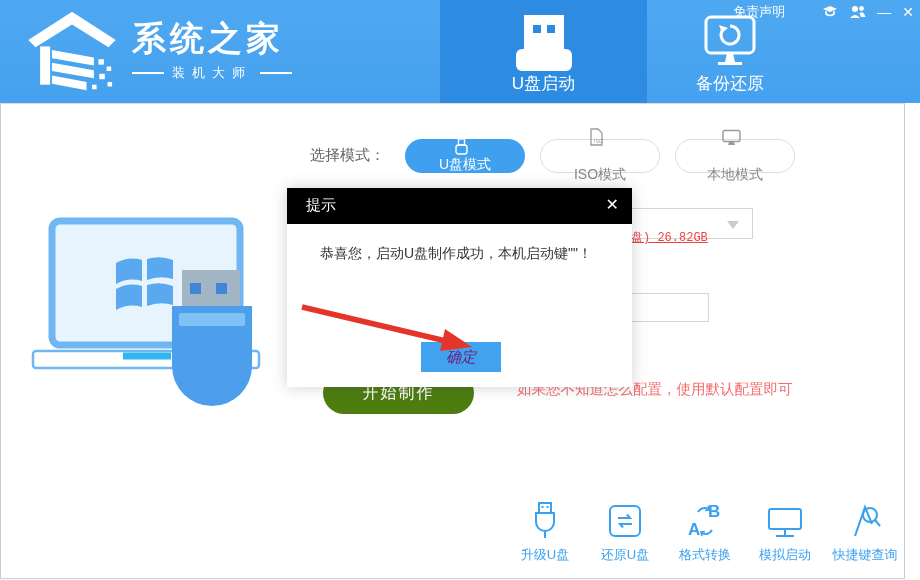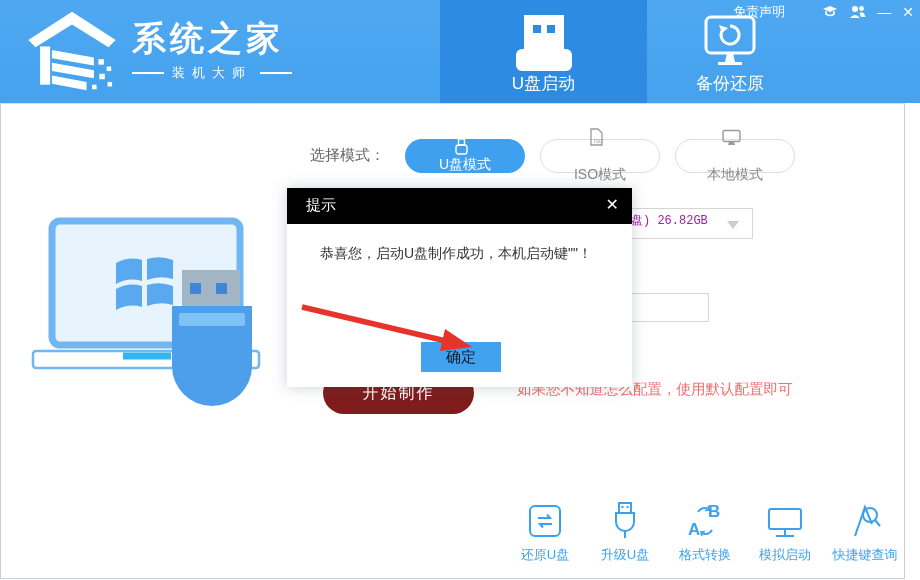--- a/index.html
+++ b/index.html
@@ -40,44 +40,44 @@
         display:flex;align-items:center;justify-content:center;font-size:14px;cursor:pointer;flex-direction:column;}
   .pill .picon{margin-right:7px;display:flex;align-items:center;}
   .pill-active{left:405px;width:120px;background:#3ea0ef;color:#fff;}
   .pill-plain{background:#fff;border:1px solid #ddd;color:#888;gap:20px;}
   .pill-iso{left:540px;width:120px;}
   .pill-local{left:675px;width:120px;}
 
   
   .dropdown{position:absolute;left:560px;top:208px;width:193px;height:31px;
             border:1px solid #d6d6d6;box-sizing:border-box;background:#fff;cursor:pointer;}
-  .dropdown .dtext{position:absolute;left:70px;top:3px;font-size:12px;color:#a21caf;
-                   font-family:"Liberation Mono","DejaVu Sans Mono",monospace;}
+  .dropdown .dtext{position:absolute;left:70px;top:20px;font-size:12px;color:#ef4444;
+                   font-family:"Liberation Mono","DejaVu Sans Mono",monospace;text-decoration:underline;}
   .dropdown .dtri{position:absolute;right:13px;top:12px;width:0;height:0;
                   border-left:6px solid transparent;border-right:6px solid transparent;
                   border-top:8px solid #d4c9cc;}
   .formatbox{position:absolute;left:592px;top:293px;width:117px;height:29px;
              border:1px solid #d6d6d6;box-sizing:border-box;background:#fff;cursor:pointer;
              display:flex;align-items:center;justify-content:flex-start;font-size:14px;color:#8b8b8b;}
   .hint{position:absolute;left:517px;top:380px;font-size:14.5px;color:#f56c6c;white-space:nowrap;text-align:right;}
   .start-btn{position:absolute;left:323px;top:372px;width:151px;height:42px;border-radius:21px;
-             background:#7f1d1d;color:#fff;font-size:16px;text-align:center;line-height:42px;
+             background:#4d7c0f;color:#fff;font-size:16px;text-align:center;line-height:42px;
              cursor:pointer;letter-spacing:2px;}
 
   .laptop{position:absolute;left:30px;top:213px;}
 
   
   .dialog{position:absolute;left:287px;top:188px;width:345px;height:199px;background:#fff;
           box-shadow:0 0 14px rgba(60,70,90,.25);z-index:5;}
   .dlg-bar{position:absolute;left:0;top:0;right:0;height:36px;background:#000000;color:#fff;}
   .dlg-title{position:absolute;left:19px;top:8px;font-size:15px;}
   .dlg-close{position:absolute;right:13px;top:7px;font-size:16px;cursor:pointer;}
   .dlg-msg{position:absolute;left:33px;top:57px;font-size:14px;color:#333;white-space:nowrap;}
   .dlg-ok{position:absolute;left:134px;top:154px;width:80px;height:30px;background:#41a2ef;
-          color:#0f172a;font-size:15px;text-align:center;line-height:30px;cursor:pointer;}
+          color:#701a75;font-size:15px;text-align:center;line-height:30px;cursor:pointer;font-style:italic;}
 
   .arrow-annot{position:absolute;left:290px;top:295px;z-index:10;pointer-events:none;}
 
   
   .tools{position:absolute;left:505px;top:498px;display:flex;z-index:2;}
   .tool{width:80px;text-align:center;cursor:pointer;}
   .tool .tico{height:42px;display:flex;align-items:flex-end;justify-content:center;}
   .tool .tlbl{margin-top:6px;font-size:13px;color:#3aa1f1;white-space:nowrap;}
 </style>
 </head>
@@ -238,40 +238,40 @@
     <svg width="200" height="70" viewBox="0 0 200 70">
       <line x1="12" y1="12" x2="156" y2="46" stroke="#e5352b" stroke-width="5.5"></line>
       <polygon points="182,52 155,34 150,56" fill="#e5352b"></polygon>
     </svg>
   </div>
 
   <div class="tools">
 
     <div class="tool">
       <span class="tico">
-        <svg width="36" height="38" viewBox="0 0 36 36" fill="none" stroke="#3aa1f1" stroke-width="2">
-          <rect x="3" y="3" width="30" height="30" rx="5"></rect>
-          <path d="M11,15 h12 l-3,-3.5"></path>
-          <path d="M25,21 h-12 l3,3.5"></path>
-        </svg>
-      </span>
-      <div class="tlbl">还原U盘</div>
-    </div>
-
-    <div class="tool">
-      <span class="tico">
         <svg width="34" height="40" viewBox="0 0 34 40" fill="none" stroke="#3aa1f1" stroke-width="2">
           <rect x="11" y="3" width="12" height="10"></rect>
           <line x1="14.5" y1="6" x2="14.5" y2="8"></line>
             <line x1="19.5" y1="6" x2="19.5" y2="8"></line>
           <path d="M8,13 h18 v9 a9,9 0 0 1 -18,0 Z"></path>
           <line x1="17" y1="31" x2="17" y2="38"></line>
         </svg>
       </span>
       <div class="tlbl">升级U盘</div>
+    </div>
+
+    <div class="tool">
+      <span class="tico">
+        <svg width="36" height="38" viewBox="0 0 36 36" fill="none" stroke="#3aa1f1" stroke-width="2">
+          <rect x="3" y="3" width="30" height="30" rx="5"></rect>
+          <path d="M11,15 h12 l-3,-3.5"></path>
+          <path d="M25,21 h-12 l3,3.5"></path>
+        </svg>
+      </span>
+      <div class="tlbl">还原U盘</div>
     </div>
 
     <div class="tool">
       <span class="tico">
         <svg width="38" height="38" viewBox="0 0 38 38">
           <text x="2" y="33" font-size="17" font-weight="bold" fill="#3aa1f1" font-family="Liberation Sans,sans-serif">A</text>
           <text x="22" y="15" font-size="17" font-weight="bold" fill="#3aa1f1" font-family="Liberation Sans,sans-serif">B</text>
           <path d="M12,10 q4,-6 10,-3" fill="none" stroke="#3aa1f1" stroke-width="2"></path>
           <path d="M22,4 l1,4 -4,0.5" fill="none" stroke="#3aa1f1" stroke-width="1.6"></path>
           <path d="M26,28 q-4,6 -10,3" fill="none" stroke="#3aa1f1" stroke-width="2"></path>

